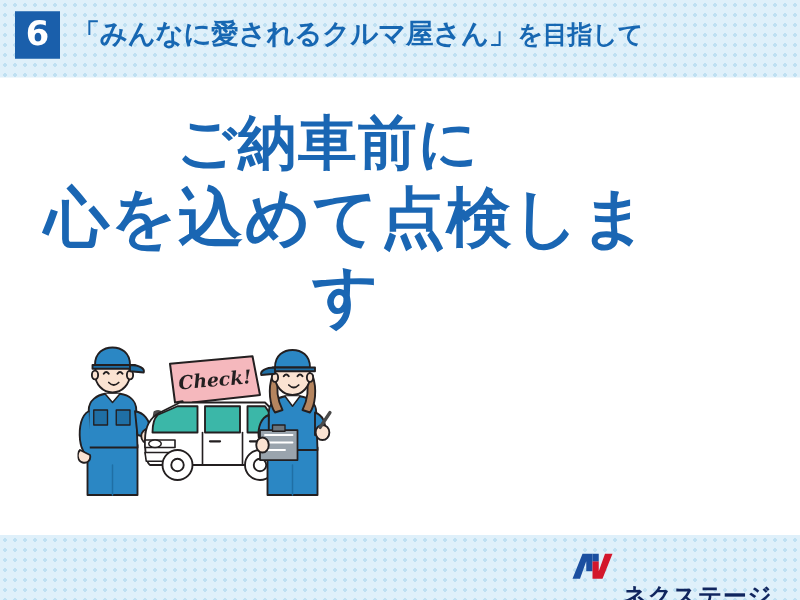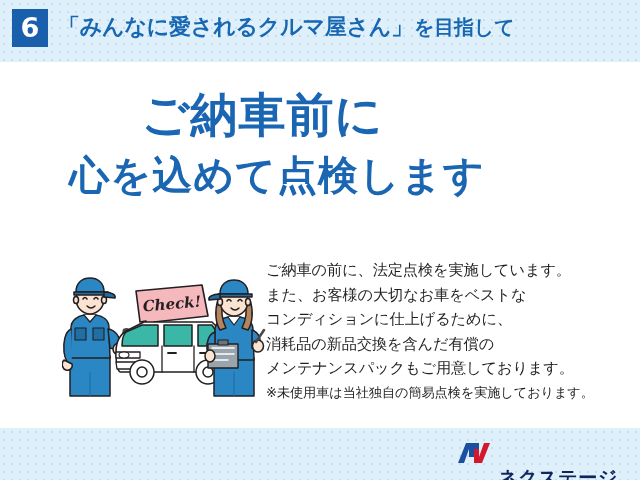--- a/index.html
+++ b/index.html
@@ -92,21 +92,21 @@
     font-family: "DejaVu Sans", "Liberation Sans", sans-serif;
     font-weight: bold;
     letter-spacing: 1px;
   }
   #headline-line1 {
     font-size: 47px;
     line-height: 58px;
     display: block;
   }
   #headline-line2 {
-    font-size: 40px;
+    font-size: 52px;
     line-height: 62px;
     display: block;
     margin-left: 29px;
   }
 
   
   #body-copy {
     position: absolute;
     left: 266px;
     top: 258px;
@@ -295,28 +295,20 @@
           <path d="M176 29 q2 -3 4 0" stroke-width="1.6"></path>
 
           <path d="M169 36 q4 4 8 0" stroke-width="1.4"></path>
         </g>
       </g>
 
       <text x="110" y="37" text-anchor="middle" font-family="DejaVu Serif, Liberation Serif, serif" font-size="15" font-style="italic" font-weight="bold" fill="#231f20" transform="rotate(-5 110 33)">Check!</text>
     </svg>
   </div>
 
-  <div id="body-copy">
-    <p>ご納車の前に、法定点検を実施しています。</p>
-    <p>また、お客様の大切なお車をベストな</p>
-    <p>コンディションに仕上げるために、</p>
-    <p>消耗品の新品交換を含んだ有償の</p>
-    <p>メンテナンスパックもご用意しております。</p>
-    <p id="body-note">※未使用車は当社独自の簡易点検を実施しております。</p>
-  </div>
 
   <div class="dot-band" id="footer-band"></div>
 
   <div id="brand-logo">
     <svg id="brand-mark" viewBox="0 0 34 24" xmlns="http://www.w3.org/2000/svg">
       <path d="M1 22 L9 2 L17 2 L17 16 L12 16 L12 8 L7 22 Z" fill="#1b4fa0"></path>
       <path d="M33 2 L25 22 L17 22 L17 8 L22 8 L22 16 L27 2 Z" fill="#d3172c"></path>
       <path d="M17 2 L22 2 L22 8 L17 8 Z" fill="#1b4fa0"></path>
     </svg>
     <span id="brand-name">ネクステージ</span>

